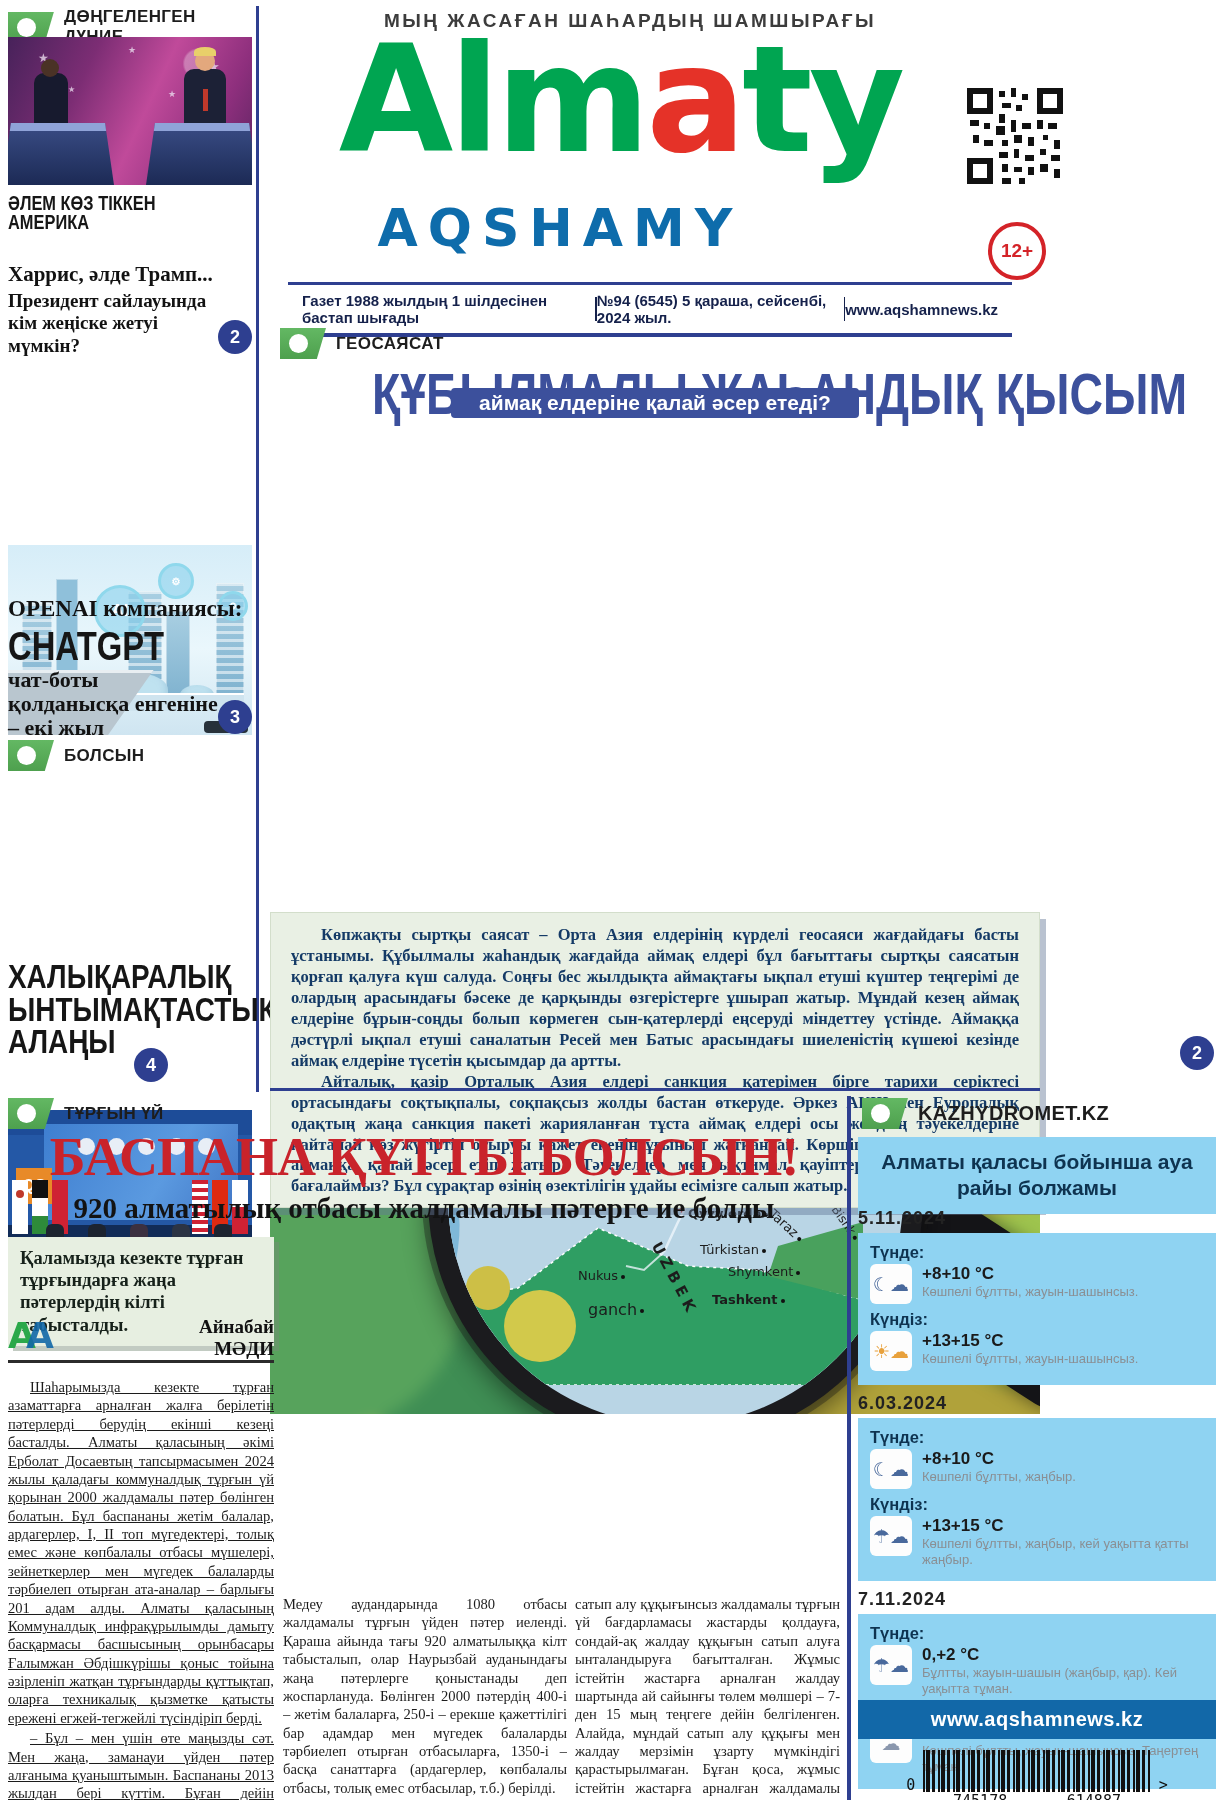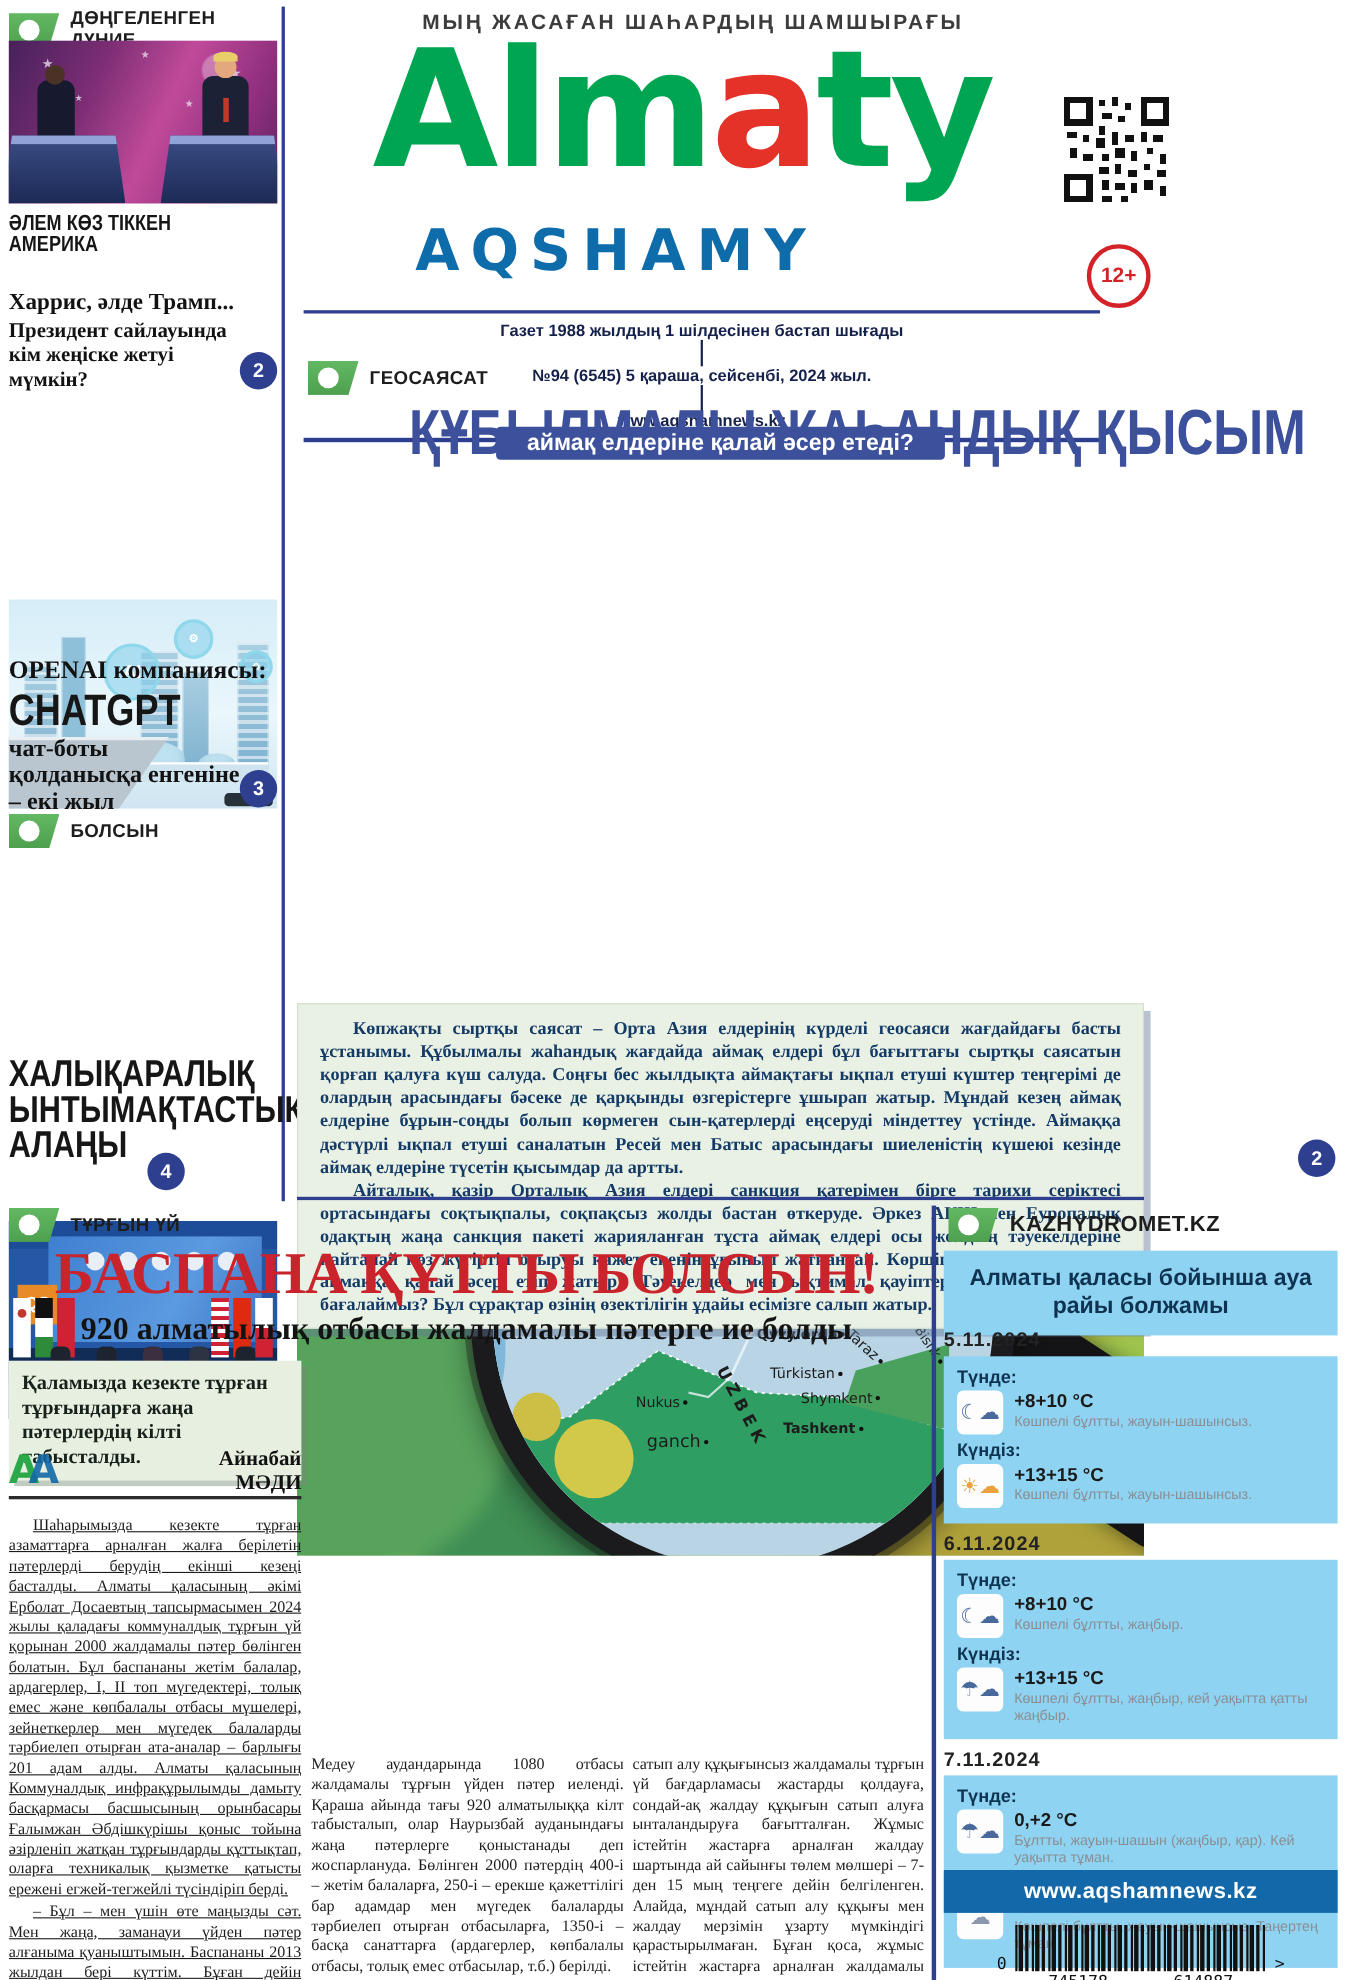--- a/index.html
+++ b/index.html
@@ -284,21 +284,21 @@
           <rect x="21" y="27" width="2" height="3"></rect>
         <rect x="25" y="26" width="3" height="3"></rect>
           <rect x="30" y="28" width="2" height="3"></rect>
         <rect x="12" y="31" width="3" height="2"></rect>
           <rect x="18" y="31" width="2" height="2"></rect>
       </g>
     </svg>
   </div>
   <div class="abs age" style="left:988px;top:222px;width:50px;height:50px;">12+</div>
 
-  <div class="abs dateline" style="left:276px;top:282px;width:696px;flex-direction:column;">
+  <div class="abs dateline" style="left:288px;top:282px;width:696px;">
     <span>Газет 1988 жылдың 1 шілдесінен бастап шығады</span>
     <span class="vsep"></span>
     <span>№94 (6545) 5 қараша, сейсенбі, 2024 жыл.</span>
     <span class="vsep"></span>
     <span>www.aqshamnews.kz</span>
   </div>
 
   <div class="abs seclab" style="left:280px;top:328px;">
     <span class="secicon"></span>
     <span class="txt">ГЕОСАЯСАТ</span>
@@ -432,21 +432,21 @@
         <div class="wdesc">Көшпелі бұлтты, жауын-шашынсыз.</div></span>
       </div>
       <div class="wlab">Күндіз:</div>
       <div class="wrow">
         <span class="wicon sun-cloud">☀☁</span>
         <span><span class="wtemp">+13+15 °C</span>
         <div class="wdesc">Көшпелі бұлтты, жауын-шашынсыз.</div></span>
       </div>
     </div>
 
-    <div class="wdate">6.11.2024</div>
+    <div class="wdate">6.03.2024</div>
     <div class="wbox">
       <div class="wlab">Түнде:</div>
       <div class="wrow">
         <span class="wicon moon-cloud">☾☁</span>
         <span><span class="wtemp">+8+10 °C</span>
         <div class="wdesc">Көшпелі бұлтты, жаңбыр.</div></span>
       </div>
       <div class="wlab">Күндіз:</div>
       <div class="wrow">
         <span class="wicon rain-cloud">☂☁</span>

